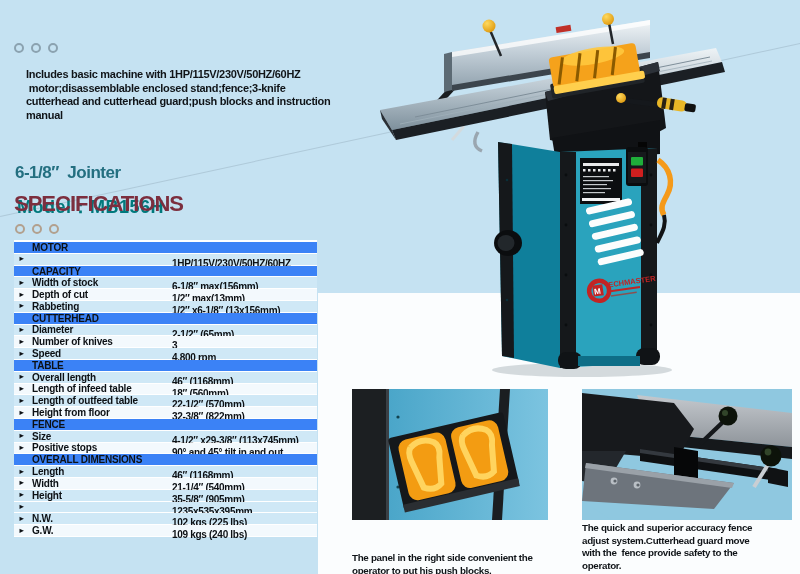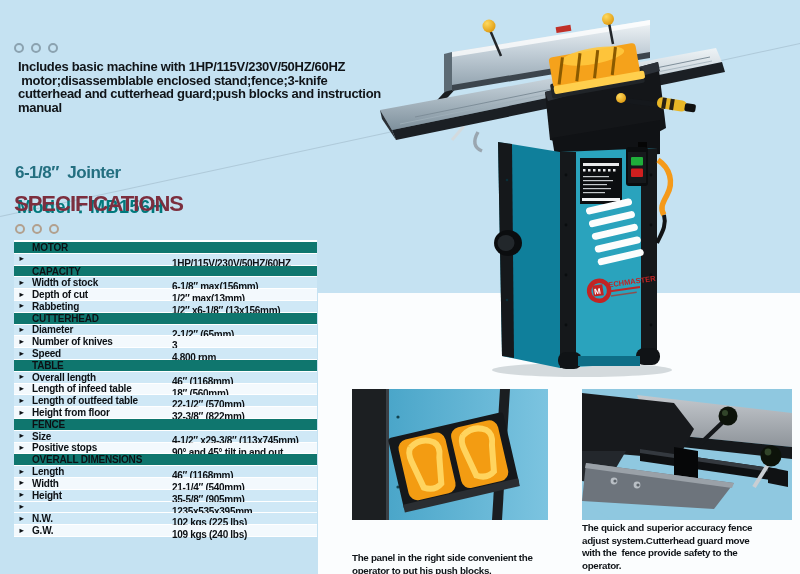--- a/index.html
+++ b/index.html
@@ -15,22 +15,22 @@
   }
   .white-panel{
     position:absolute;left:318px;top:293px;width:482px;height:281px;
     background:#fbfdfe;z-index:1;
   }
   .rings{position:absolute;z-index:2;display:flex;}
   .ring{width:6px;height:6px;border:2px solid #8ba2b0;border-radius:50%;margin-right:7px;}
   .rings-mid .ring{border-color:#b2a08e;}
   .intro{
     position:absolute;left:14px;top:56px;width:370px;z-index:2;
-    font-size:13px;font-weight:bold;line-height:13.5px;letter-spacing:-0.3px;
-    color:#101418;white-space:pre-wrap;margin:4px;
+    font-size:11px;font-weight:bold;line-height:13.5px;letter-spacing:-0.3px;
+    color:#101418;white-space:pre-wrap;margin:12px;
   }
   .model-title{
     position:absolute;left:17px;top:155px;z-index:2;white-space:pre;
     font-size:18px;font-weight:bold;letter-spacing:.5px;color:#00797c;margin-top:40px;
   }
   .product-title{
     position:absolute;left:15px;top:163px;z-index:2;white-space:pre;
     font-size:17px;font-weight:bold;letter-spacing:-0.5px;color:#236f80;
   }
   .specs-title{
@@ -39,21 +39,21 @@
   }
   .spec-table{
     position:absolute;left:14px;top:240px;width:303px;z-index:2;
     background:#ffffff;padding-top:2px;
   }
   .trow{
     position:relative;height:10.8px;margin-bottom:1px;
     display:flex;align-items:center;
     font-size:10px;font-weight:bold;letter-spacing:-0.2px;color:#0c1014;
   }
-  .thead{background:#0f766e;padding-left:18px;}
+  .thead{background:#3b82f6;padding-left:18px;}
   .tdata{background:#cfe8f6;}
   .tdata.alt{background:#f3f9fd;}
   .t-arrow{width:14px;padding-left:4px;font-size:7.5px;line-height:10px;}
   .t-label{flex:1;}
   .t-value{position:absolute;left:158px;top:0;height:19px;display:flex;align-items:center;letter-spacing:-0.3px;}
   .machine-svg{position:absolute;left:360px;top:0;width:440px;height:390px;z-index:3;}
   .photo-svg{position:absolute;z-index:3;}
   .photo1{left:352px;top:389px;width:196px;height:131px;}
   .photo2{left:582px;top:389px;width:210px;height:131px;}
   .caption{

